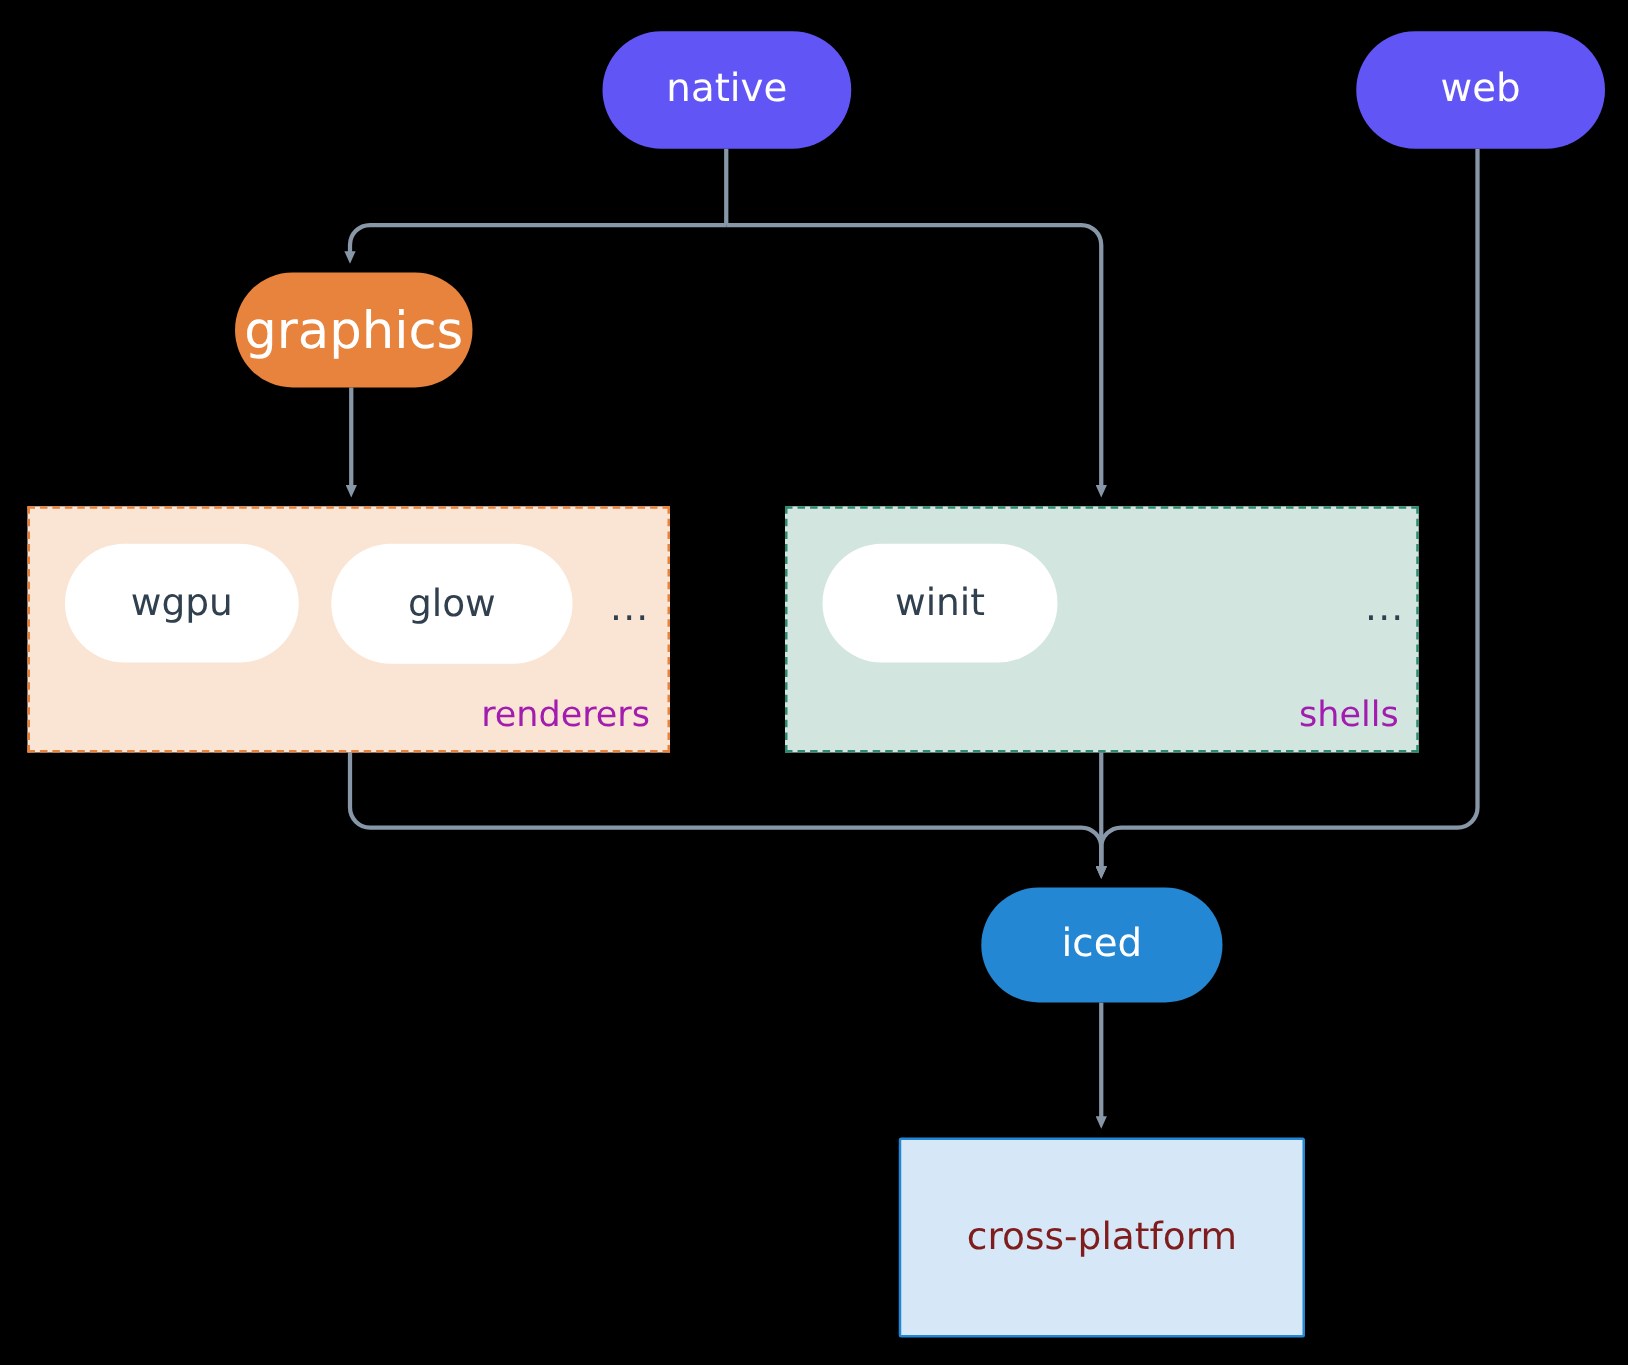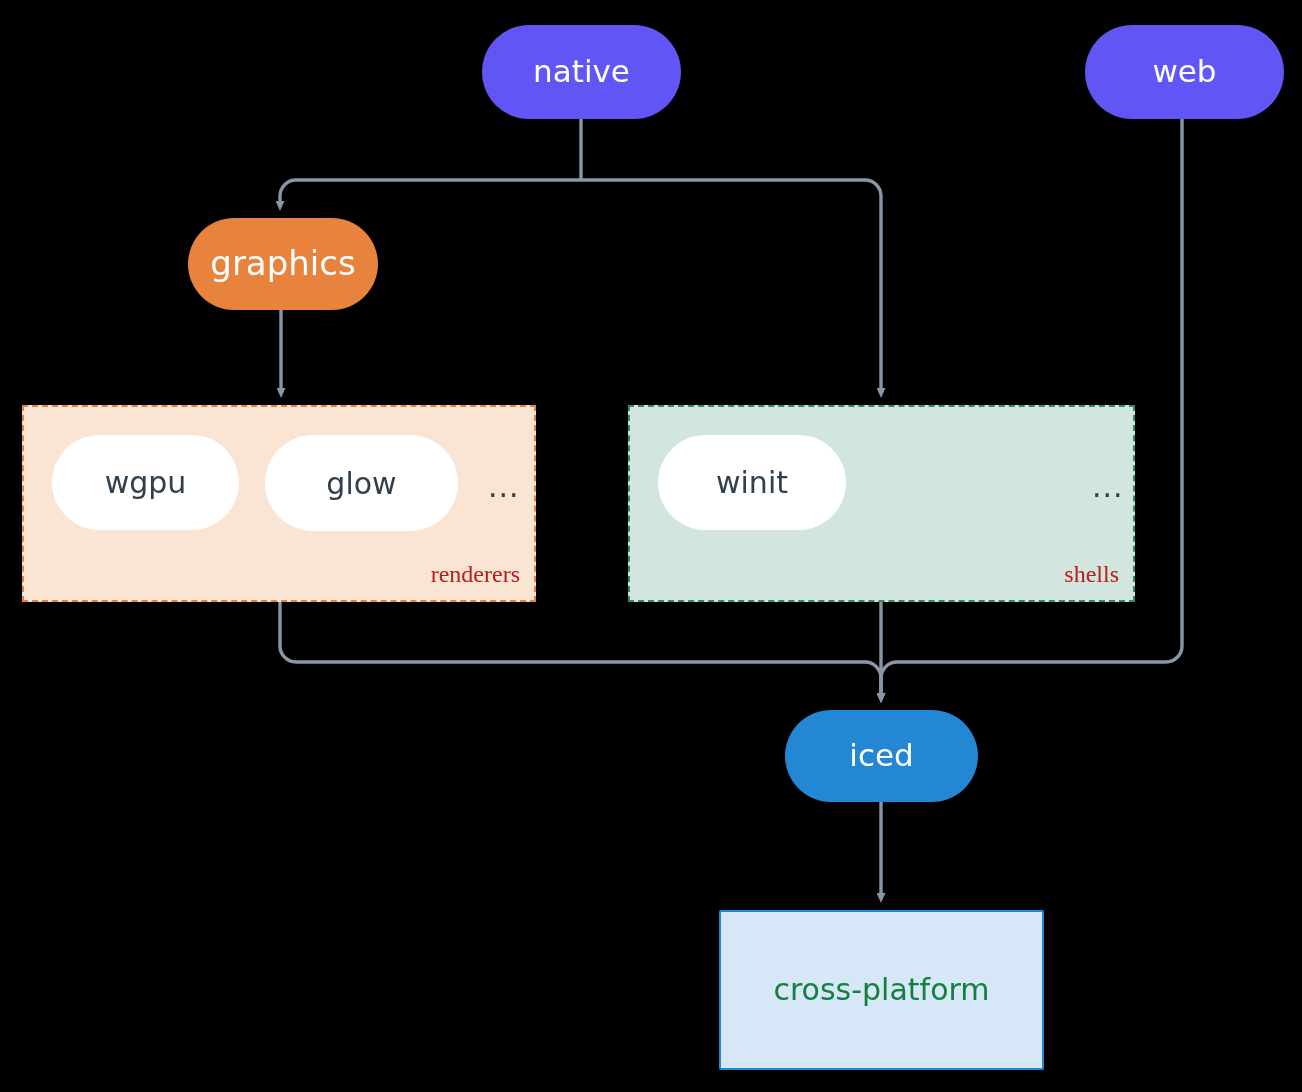--- a/index.html
+++ b/index.html
@@ -43,30 +43,30 @@
   }
 
   .node-native, .node-web {
     background: #6155F5;
     color: #FFFFFF;
     font-size: 31px;
   }
   .node-graphics {
     background: #E7833C;
     color: #FFFFFF;
-    font-size: 34px;
+    font-size: 41px;
   }
   .node-iced {
     background: #2387D4;
     color: #FFFFFF;
     font-size: 31px;
   }
   .node-app {
     background: #D6E8F8;
-    color: #15803d;
+    color: #7f1d1d;
     border: 2px solid #2387D4;
     border-radius: 2px;
     font-size: 30px;
     flex-direction: column;
     line-height: 1.62;
   }
 
   
   .cluster {
     position: absolute;
@@ -75,24 +75,23 @@
   .cluster-renderers {
     background: #FAE4D4;
     border: 2px dashed #E7833C;
   }
   .cluster-shells {
     background: #D3E5DF;
     border: 2px dashed #2E8B72;
   }
   .cluster-label {
     position: absolute;
-    font-size: 24px;
-    color: #b91c1c;
+    font-size: 28px;
+    color: #a21caf;
     white-space: nowrap;
-    font-family: Liberation Serif, serif;
   }
 
   
   .leaf {
     position: absolute;
     box-sizing: border-box;
     background: #FFFFFF;
     color: #31404E;
     border-radius: 999px;
     display: flex;

